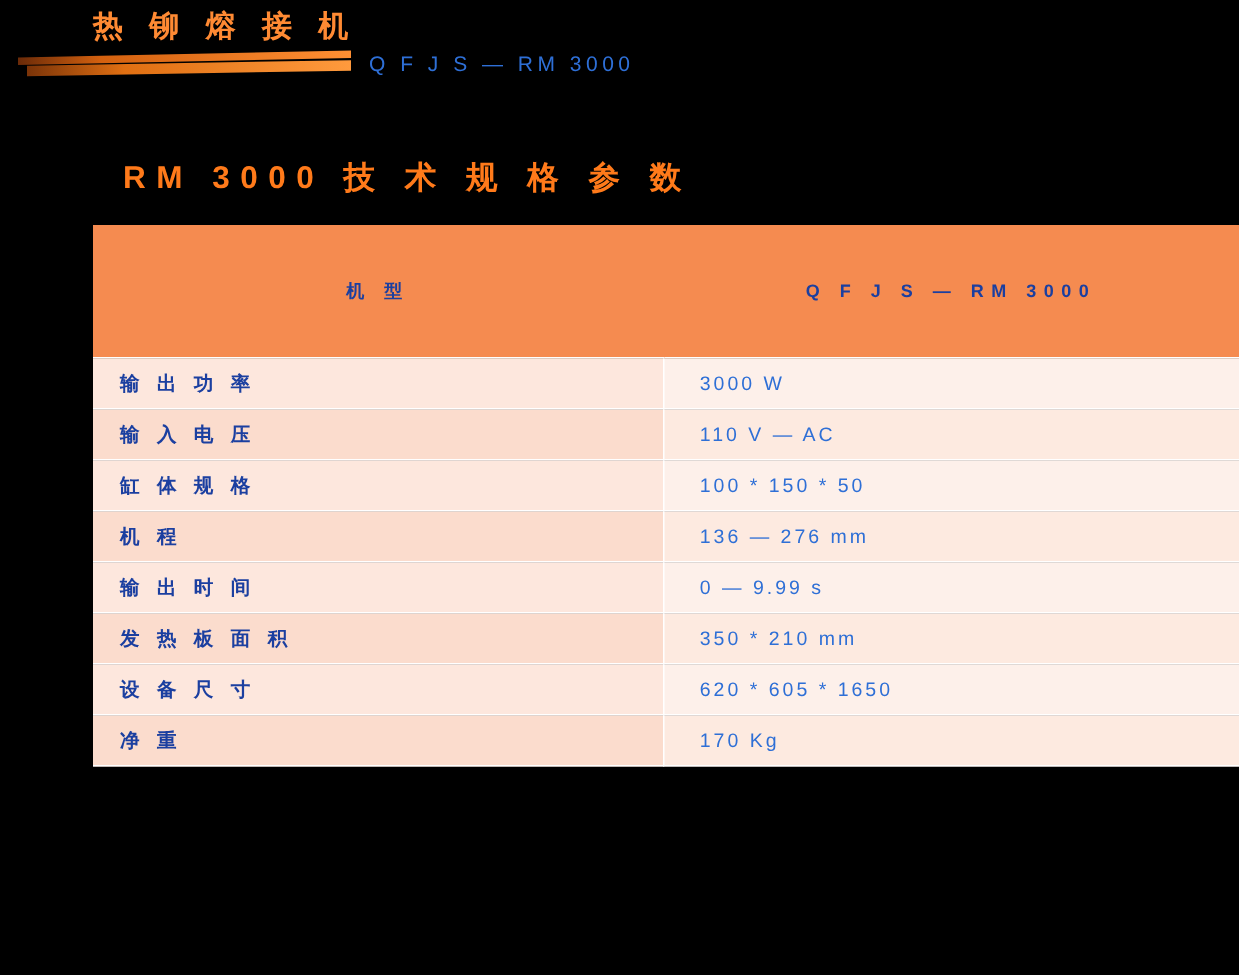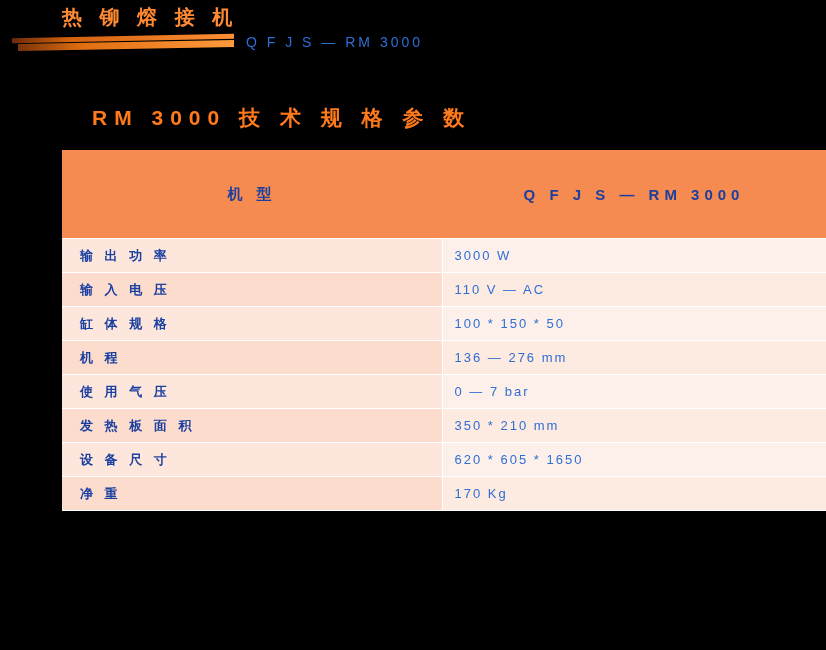--- a/index.html
+++ b/index.html
@@ -63,21 +63,21 @@
     left: 246px;
     top: 34px;
     color: #2e6fd6;
     font-size: 14px;
     letter-spacing: 3px;
     white-space: nowrap;
   }
 
   .section-title {
     position: absolute;
-    left: 92px;
+    left: 82px;
     top: 104px;
     color: #ff7a1a;
     font-size: 21px;
     font-weight: bold;
     letter-spacing: 7px;
     white-space: nowrap;
   }
 
   .spec-table {
     position: absolute;
@@ -91,21 +91,21 @@
   .spec-table th,
   .spec-table td {
     padding: 0;
     margin: 0;
   }
 
   .spec-table thead th {
     background: #f58b50;
     height: 88px;
     color: #1b3fa0;
-    font-size: 15px;
+    font-size: 12px;
     font-weight: bold;
     letter-spacing: 5px;
     text-align: center;
     vertical-align: middle;
     border-bottom: 1px solid #ffffff;
   }
 
   .col-label { width: 380px; }
   .col-value { width: 384px; }
 
@@ -123,21 +123,21 @@
     font-weight: bold;
     letter-spacing: 4px;
     padding-left: 18px;
     border-right: 1px solid #ffffff;
   }
 
   .spec-table tbody tr td.cell-value {
     background: #fdf0ea;
     color: #2e6fd6;
     letter-spacing: 2px;
-    padding-left: 12px;
+    padding-left: 24px;
   }
 
   .spec-table tbody tr:nth-child(even) td.cell-label {
     background: #fbdccd;
   }
   .spec-table tbody tr:nth-child(even) td.cell-value {
     background: #fdeae0;
   }
 </style>
 </head>
@@ -176,22 +176,22 @@
     </tr>
     <tr>
       <td class="cell-label">缸 体 规 格</td>
       <td class="cell-value">100 * 150 * 50</td>
     </tr>
     <tr>
       <td class="cell-label">机 程</td>
       <td class="cell-value">136 — 276 mm</td>
     </tr>
     <tr>
-      <td class="cell-label">使 用 气 压</td>
-      <td class="cell-value">0 — 7 bar</td>
+      <td class="cell-label">输 出 时 间</td>
+      <td class="cell-value">0 — 9.99 s</td>
     </tr>
     <tr>
       <td class="cell-label">发 热 板 面 积</td>
       <td class="cell-value">350 * 210 mm</td>
     </tr>
     <tr>
       <td class="cell-label">设 备 尺 寸</td>
       <td class="cell-value">620 * 605 * 1650</td>
     </tr>
     <tr>

